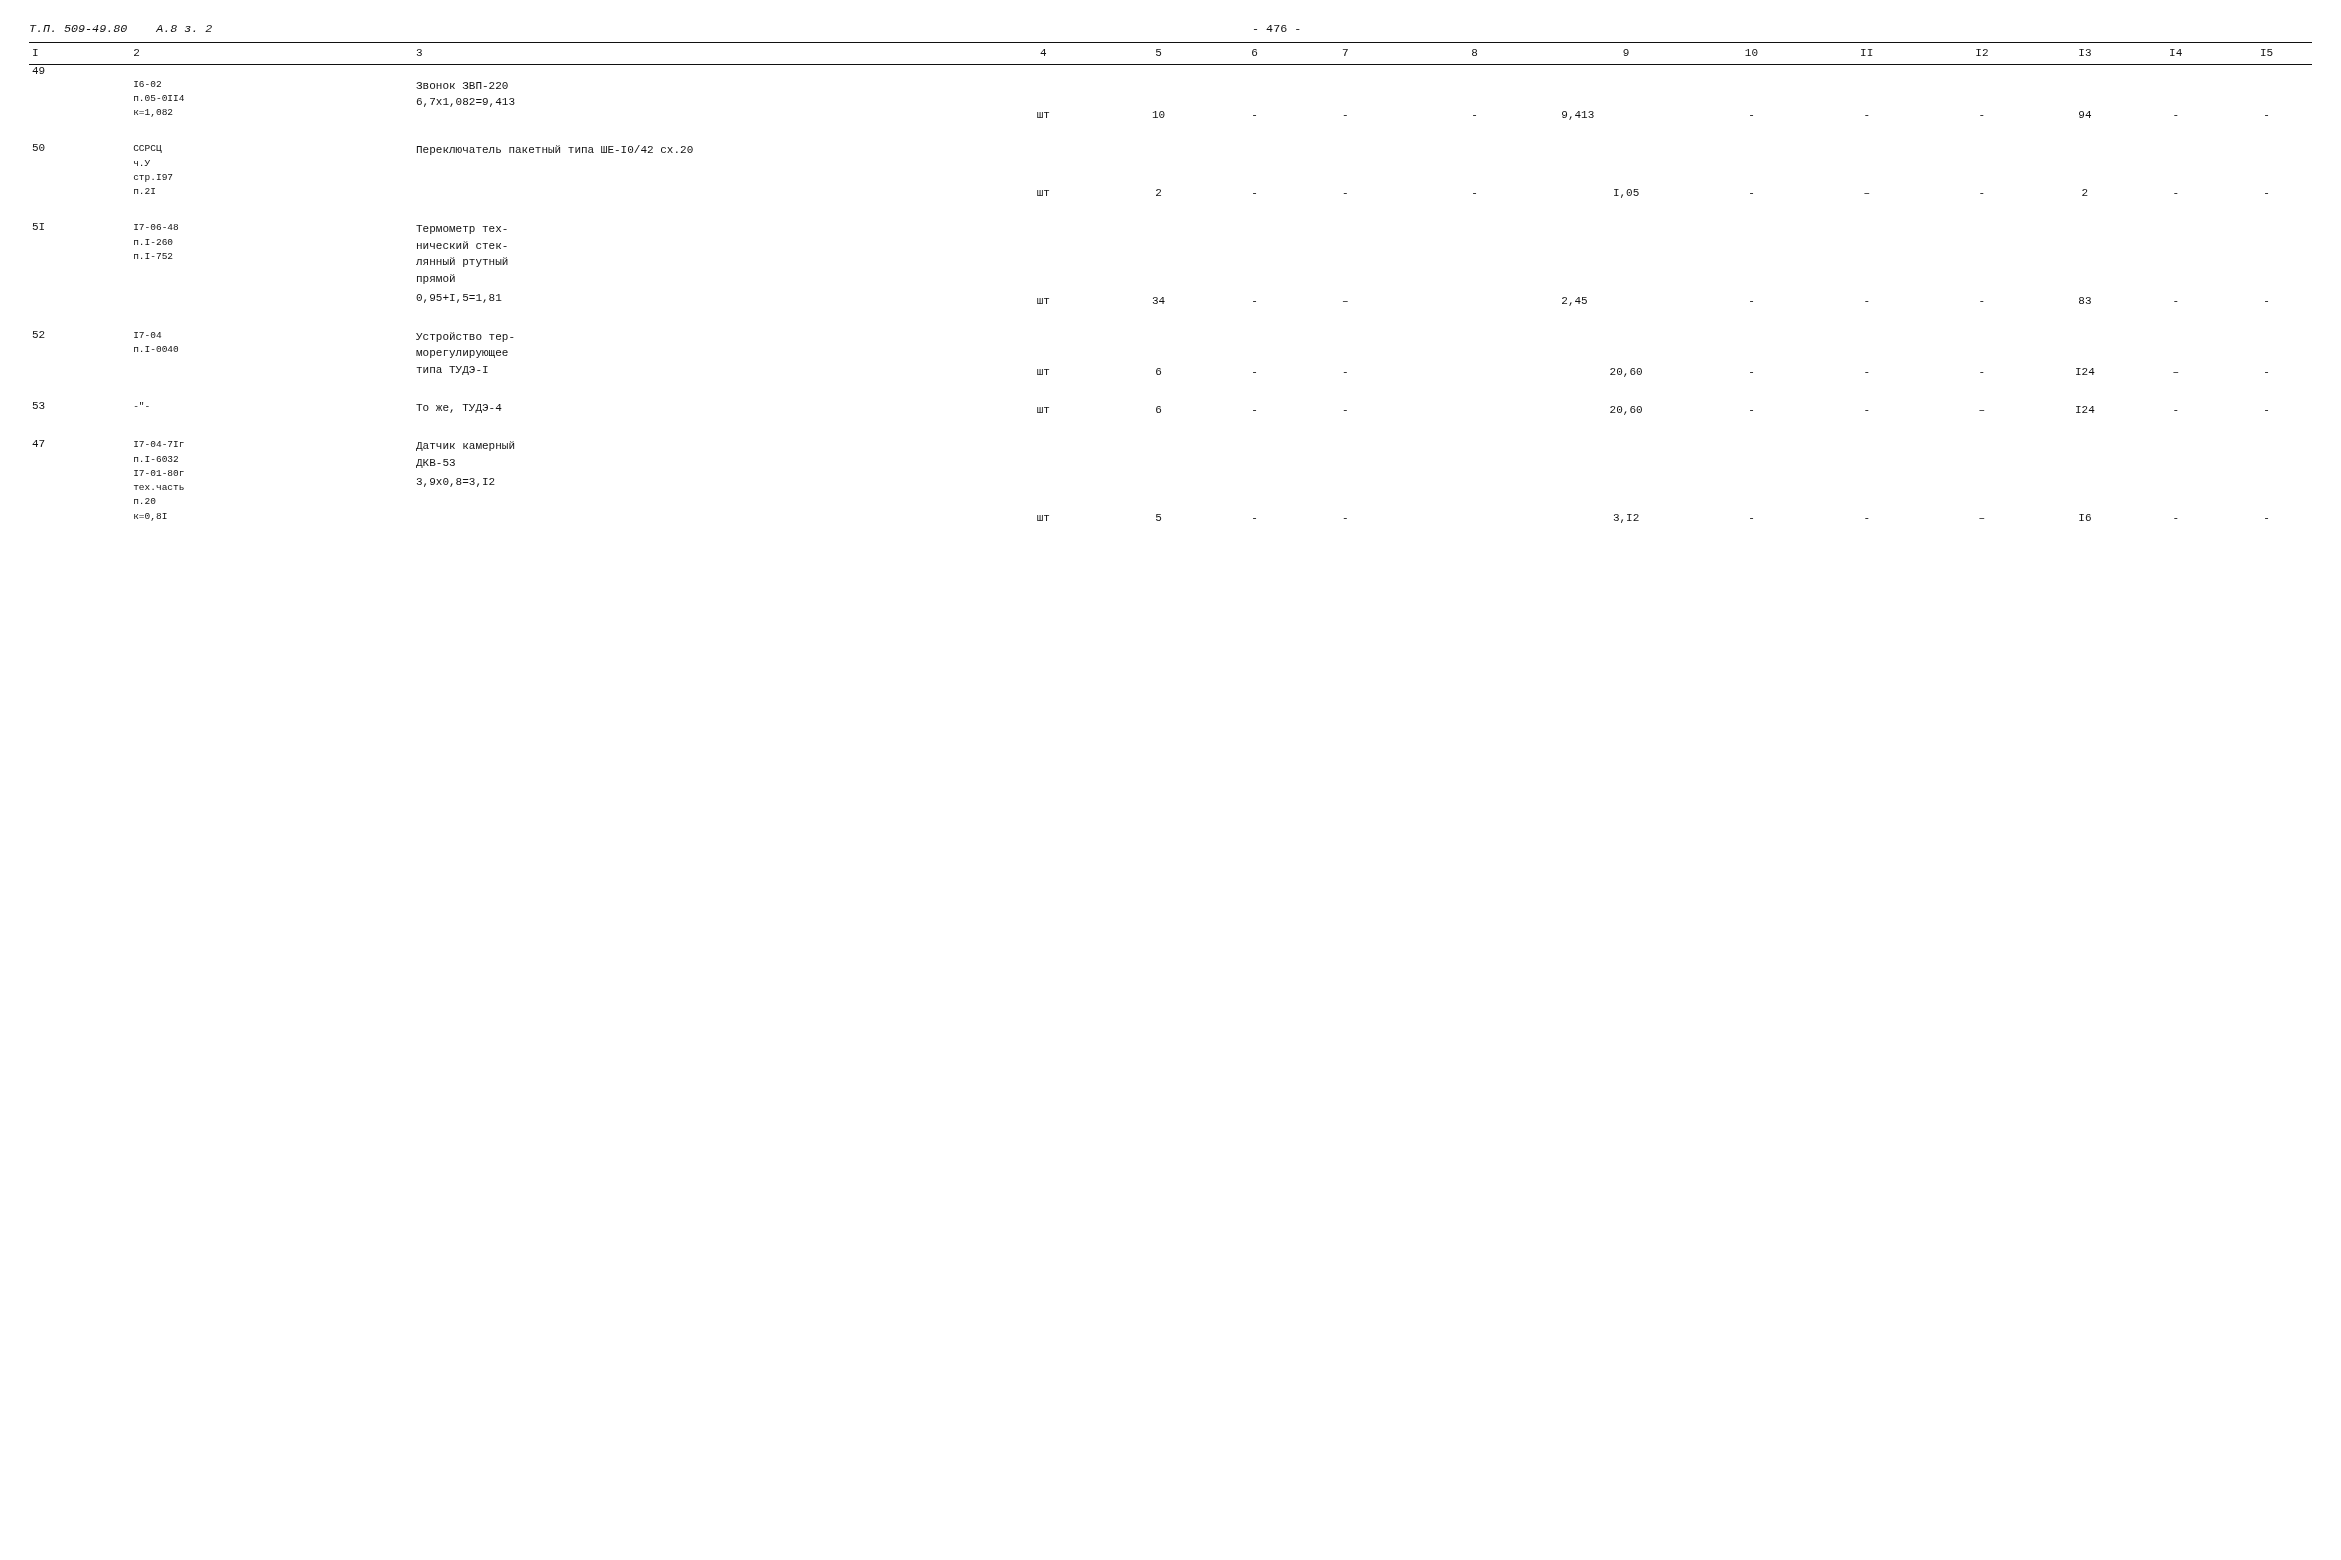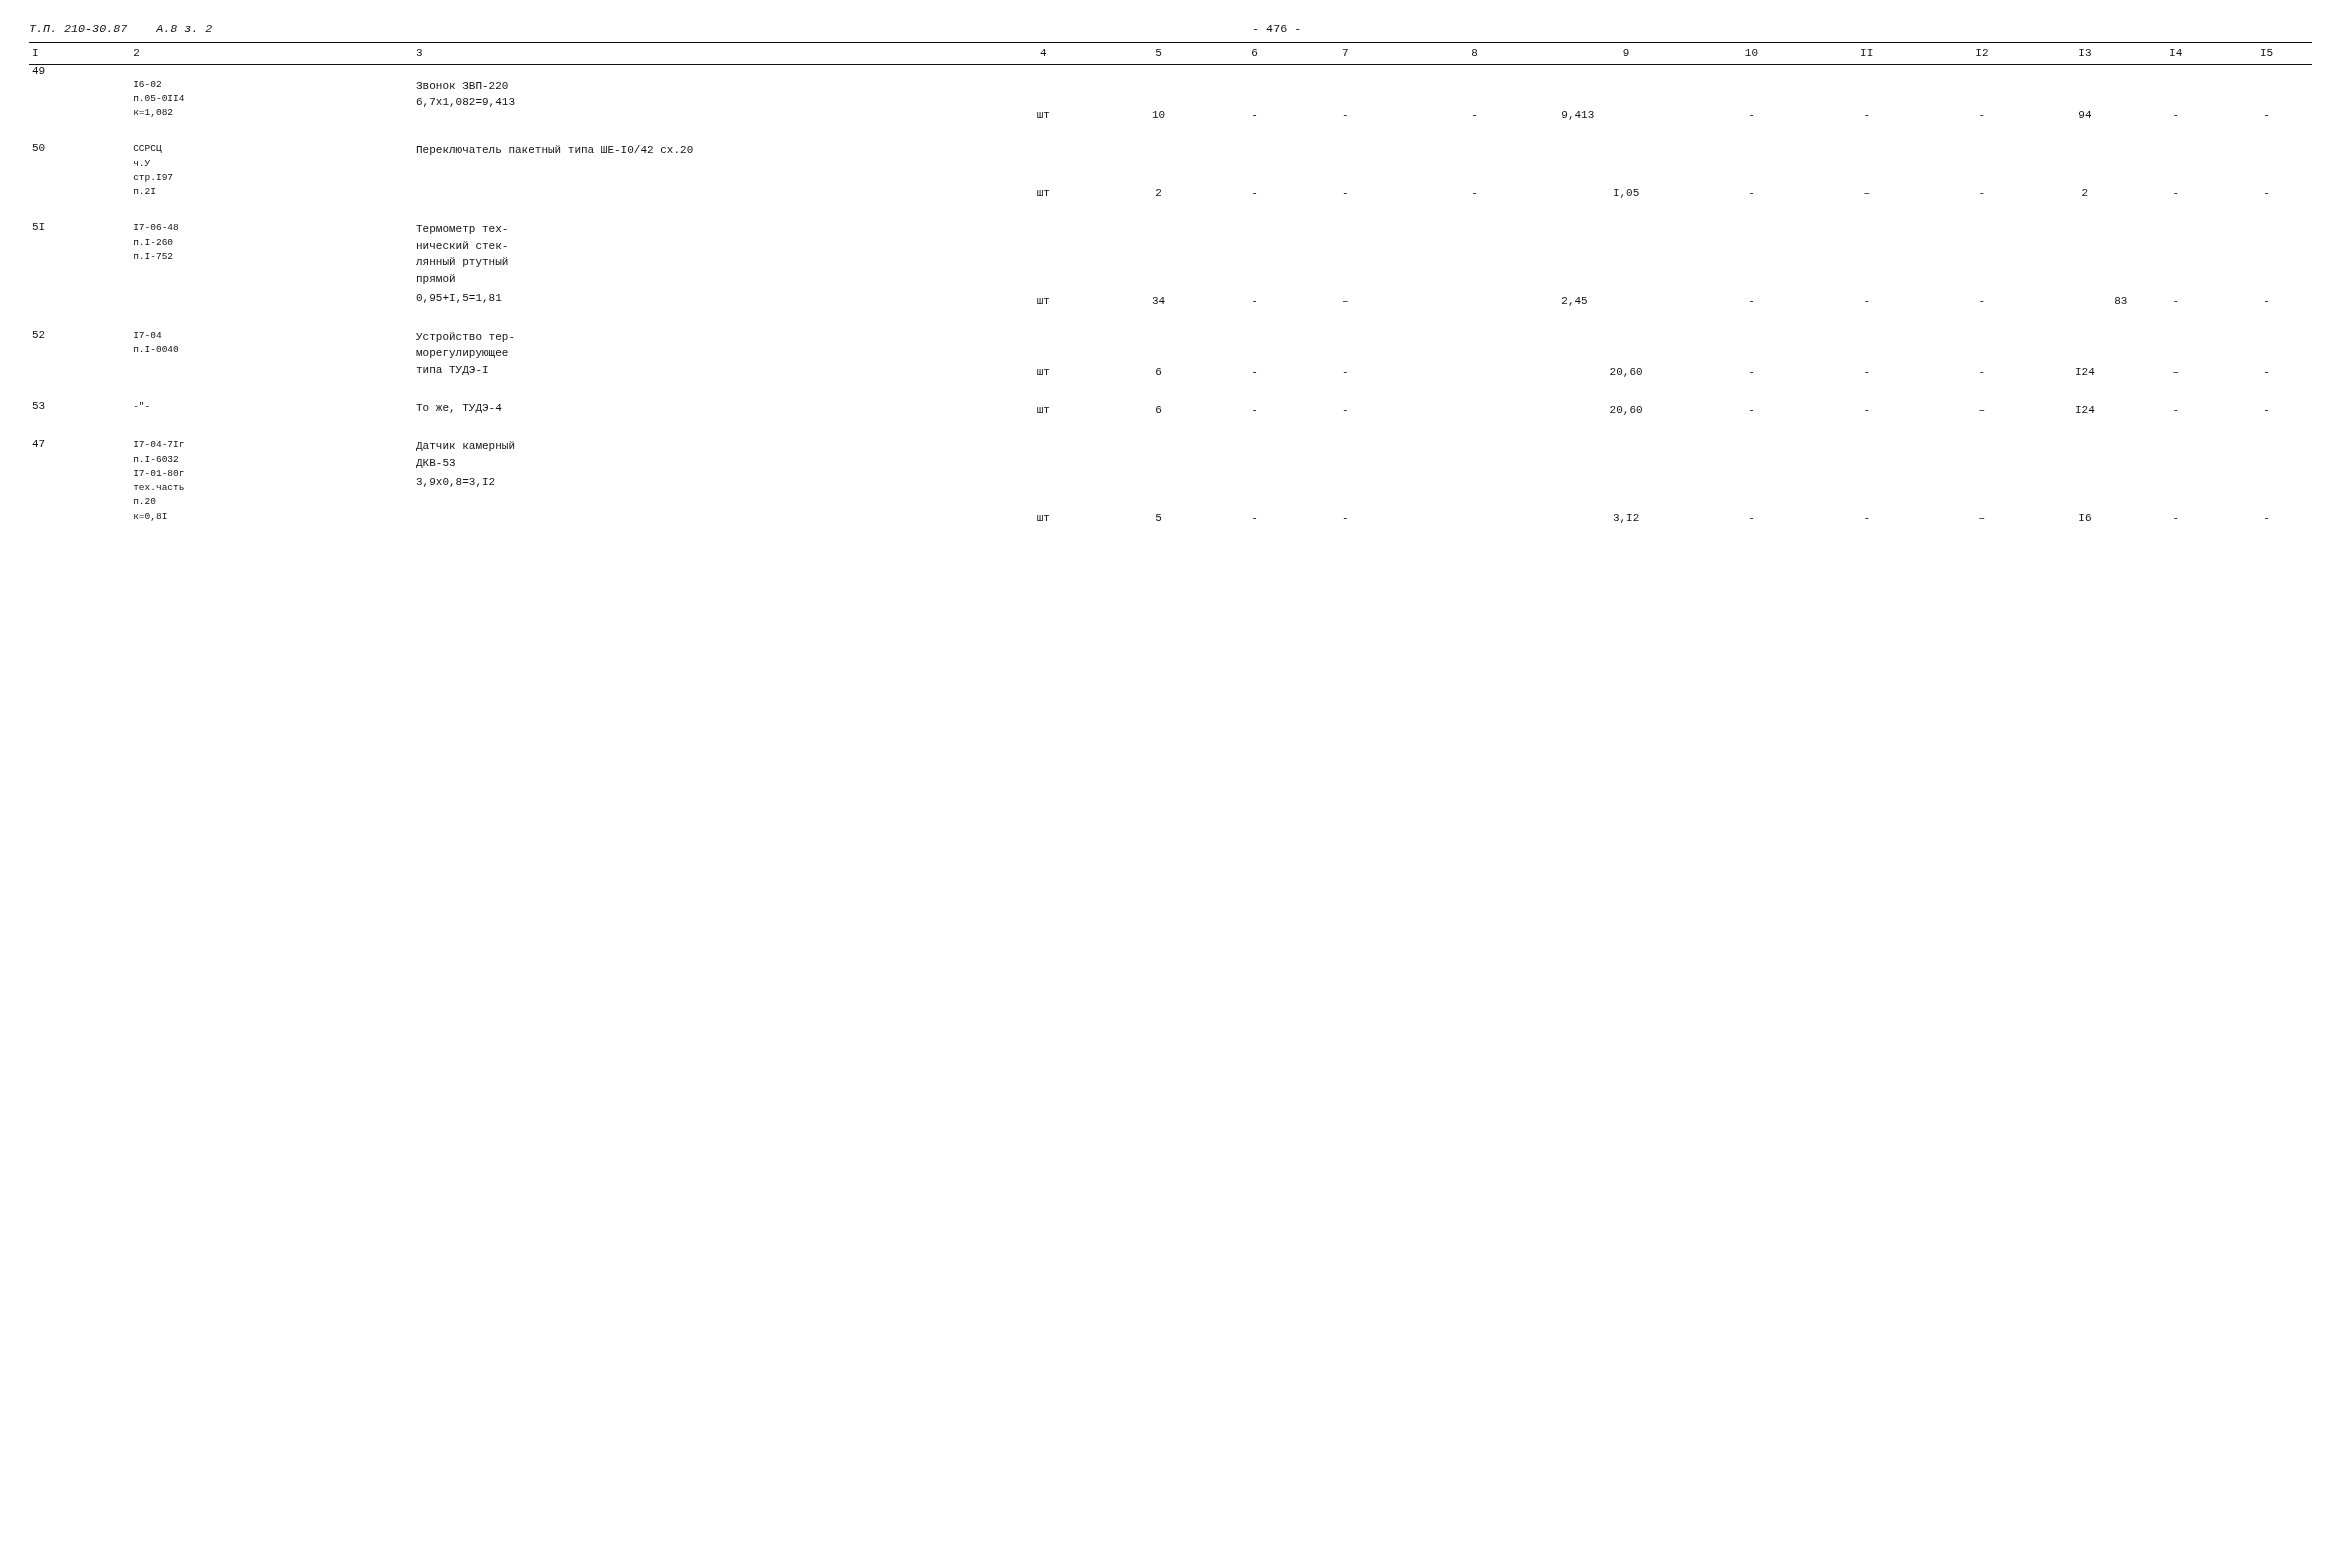--- a/index.html
+++ b/index.html
@@ -74,21 +74,21 @@
     .main-table td {
       padding: 2.9px 2.9px;
       vertical-align: top;
       font-size: 11px;
     }
   </style>
 </head>
 <body>
 
 <div class="header-line">
-  <span class="header-title">Т.П. 210-30.87</span>
+  <span class="header-title">Т.П. 509-49.80</span>
   <span class="header-subtitle">А.8 з. 2</span>
   <span class="header-page">- 476 -</span>
 </div>
 
 <table class="main-table">
   <thead>
     <tr>
       <th class="col-1">I</th>
       <th class="col-2">2</th>
       <th class="col-3">3</th>
@@ -167,21 +167,21 @@
         </td>
         <td style="text-align: center; vertical-align: bottom; padding-bottom: 2.9px;">шт</td>
         <td style="text-align: center; vertical-align: bottom; padding-bottom: 2.9px;">34</td>
         <td style="text-align: center; vertical-align: bottom; padding-bottom: 2.9px;">-</td>
         <td style="text-align: center; vertical-align: bottom; padding-bottom: 2.9px;">–</td>
         <td style="text-align: center; vertical-align: bottom; padding-bottom: 2.9px;"></td>
         <td style="text-align: left; vertical-align: bottom; padding-bottom: 2.9px;">2,45</td>
         <td style="text-align: center; vertical-align: bottom; padding-bottom: 2.9px;">-</td>
         <td style="text-align: center; vertical-align: bottom; padding-bottom: 2.9px;">-</td>
         <td style="text-align: center; vertical-align: bottom; padding-bottom: 2.9px;">-</td>
-        <td style="text-align: right; vertical-align: bottom; padding-bottom: 2.9px; font-family: Liberation Mono, monospace;">83</td>
+        <td style="text-align: center; vertical-align: bottom; padding-bottom: 2.9px; font-family: Liberation Mono, monospace;">83</td>
         <td style="text-align: center; vertical-align: bottom; padding-bottom: 2.9px;">-</td>
         <td style="text-align: center; vertical-align: bottom; padding-bottom: 2.9px;">-</td>
       </tr>
       <tr>
         <td colspan="15" style="height: 4.4px;"></td>
       </tr>
       <tr>
         <td style="padding-top: 13.2px; vertical-align: top;">52</td>
         <td style="padding-top: 13.2px; vertical-align: top; font-size: 9.5px; line-height: 1.5; white-space: pre;">I7-04
 п.I-0040</td>

